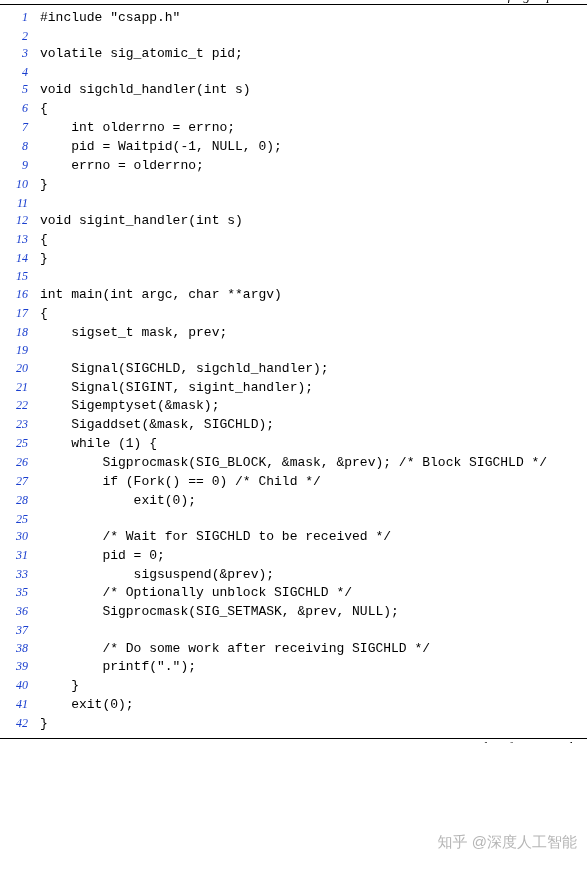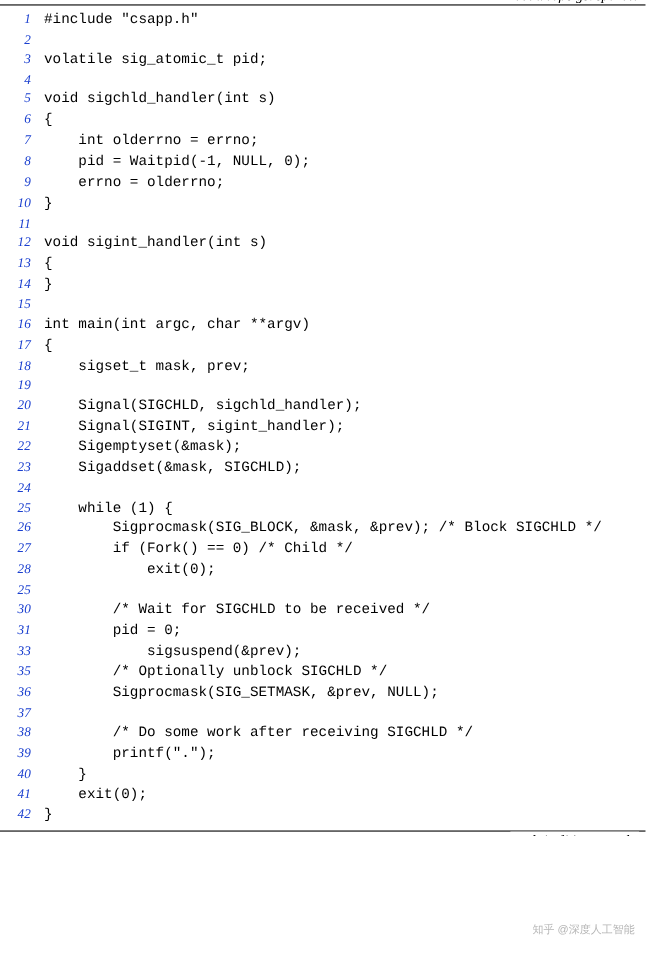--- a/index.html
+++ b/index.html
@@ -54,21 +54,21 @@
     display: table-cell;
     white-space: pre;
     color: #000;
     vertical-align: top;
   }
   .watermark {
     position: absolute;
     right: 10px;
     bottom: 34px;
     font-family: Arial, sans-serif;
-    font-size: 10px;
+    font-size: 15px;
     color: rgba(120,120,120,0.55);
     pointer-events: none;
   }
 </style>
 </head>
 <body>
 
 <div class="filepath-row top">
   <span>code/ecf/sigsuspend.c</span>
 </div>
@@ -161,24 +161,20 @@
       </div>
       <div class="code-row">
         <div class="lineno">22</div>
         <div class="codecell">    Sigemptyset(&amp;mask);</div>
       </div>
       <div class="code-row">
         <div class="lineno">23</div>
         <div class="codecell">    Sigaddset(&amp;mask, SIGCHLD);</div>
       </div>
       <div class="code-row">
-        <div class="lineno">24</div>
-        <div class="codecell"></div>
-      </div>
-      <div class="code-row">
         <div class="lineno">25</div>
         <div class="codecell">    while (1) {</div>
       </div>
       <div class="code-row">
         <div class="lineno">26</div>
         <div class="codecell">        Sigprocmask(SIG_BLOCK, &amp;mask, &amp;prev); /* Block SIGCHLD */</div>
       </div>
       <div class="code-row">
         <div class="lineno">27</div>
         <div class="codecell">        if (Fork() == 0) /* Child */</div>

